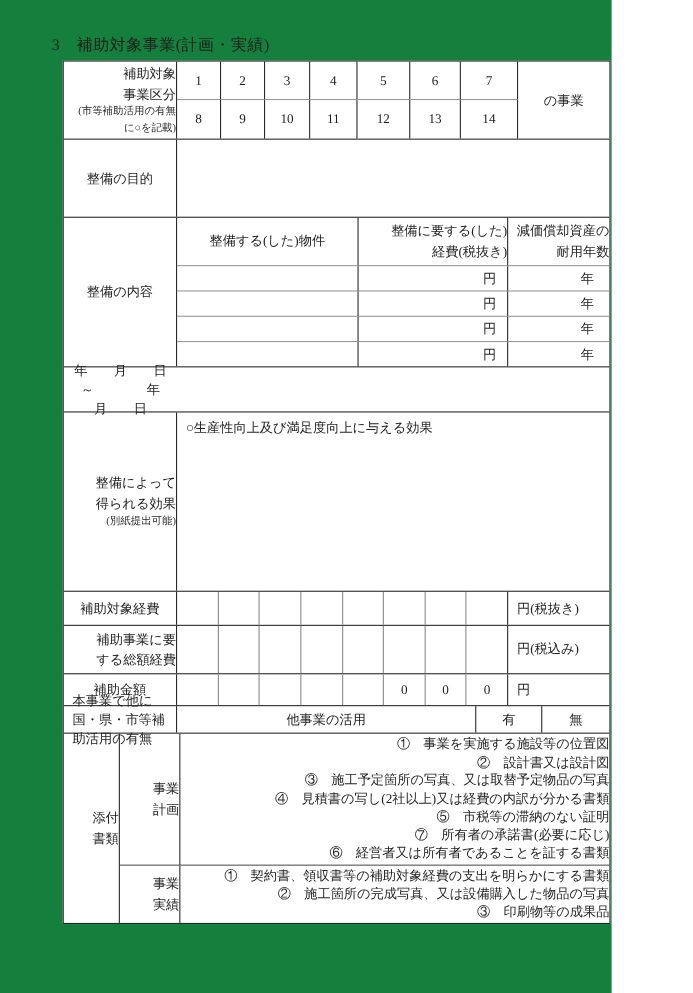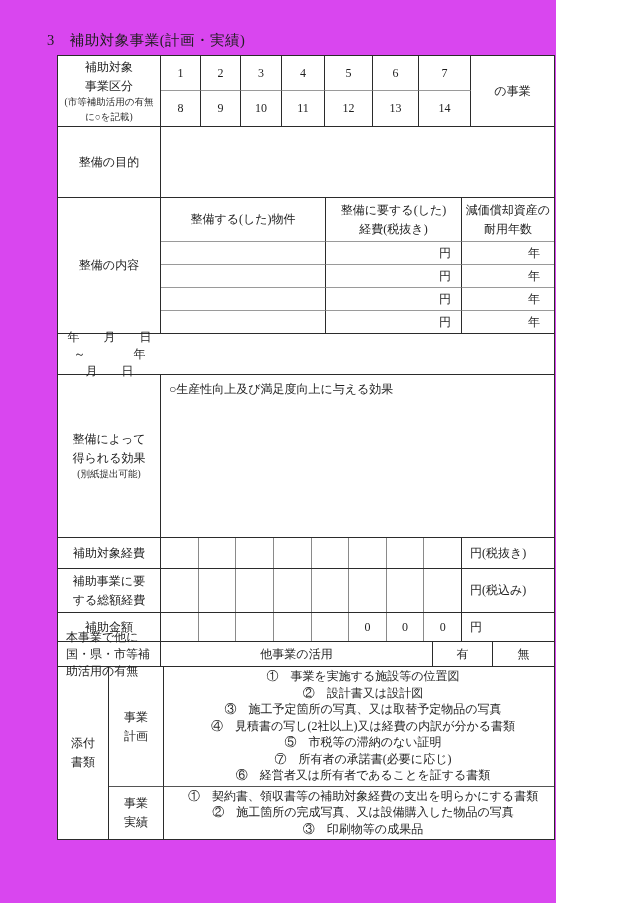--- a/index.html
+++ b/index.html
@@ -1,29 +1,29 @@
 <!DOCTYPE html>
 <html><head>
 <meta charset="utf-8">
 <style>
   html,body{margin:0;padding:0;background:#ffffff;}
   .page{
-    position:relative;width:556px;height:903px;background:#d946ef;
+    position:relative;width:556px;height:903px;background:#15803d;
     font-family:"Liberation Serif","DejaVu Serif",serif;color:#1e1e1e;
     overflow:hidden;
   }
   .doc-title{position:absolute;left:47px;top:31px;font-size:14.5px;letter-spacing:0.5px;}
   .form-table{
     position:absolute;left:57px;top:55px;width:496px;
     border:1px solid #2b2b2b;background:#ffffff;
   }
   .sec{display:grid;font-size:12px;}
   .sec + .sec{border-top:1px solid #2b2b2b;}
   .cell{display:flex;align-items:center;justify-content:center;text-align:center;box-sizing:border-box;}
-  .stack{flex-direction:column;}
+  .stack{flex-direction:column;align-items:flex-end;}
   .cleft{justify-content:flex-start;text-align:left;}
   .brd{border-right:1px solid #2b2b2b;}
   .bbl{border-bottom:1px solid #9a9a9a;}
   .bbd{border-bottom:1px solid #555555;}
   .hl{line-height:1.55;}
   .hn{font-size:9.5px;line-height:1.5;color:#2a2a2a;}
 
   
   #sec-category{grid-template-columns:103px 40px 40px 41px 43px 48px 46px 52px 83px;grid-template-rows:35px 35px;}
   .catg-head{grid-row:1/3;grid-column:1;}
@@ -59,21 +59,21 @@
   .pl8{padding-left:8px;}
 
   
   #sec-attach{grid-template-columns:51px 55px 390px;grid-template-rows:120px 52px;}
   .at-col1{grid-row:1/3;grid-column:1;}
   .at-plan-label{grid-row:1;grid-column:2;}
   .at-plan-content{grid-row:1;grid-column:3;}
   .at-res-label{grid-row:2;grid-column:2;}
   .at-res-content{grid-row:2;grid-column:3;}
   .itemlist{display:flex;flex-direction:column;justify-content:space-evenly;align-items:stretch;padding-left:8px;}
-  .item{text-align:center;line-height:1.1;}
+  .item{text-align:right;line-height:1.1;}
 </style>
 </head>
 <body>
 
 <div class="page">
 
   <div class="doc-title">3　補助対象事業(計画・実績)</div>
 
   <div class="form-table">
 

